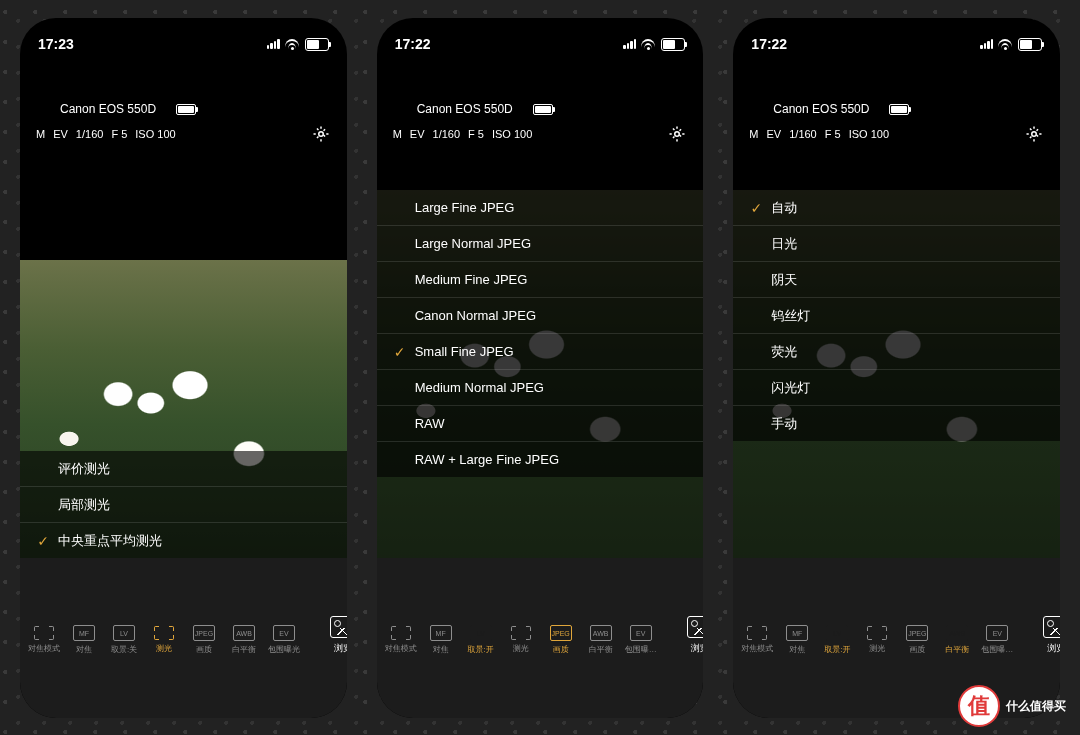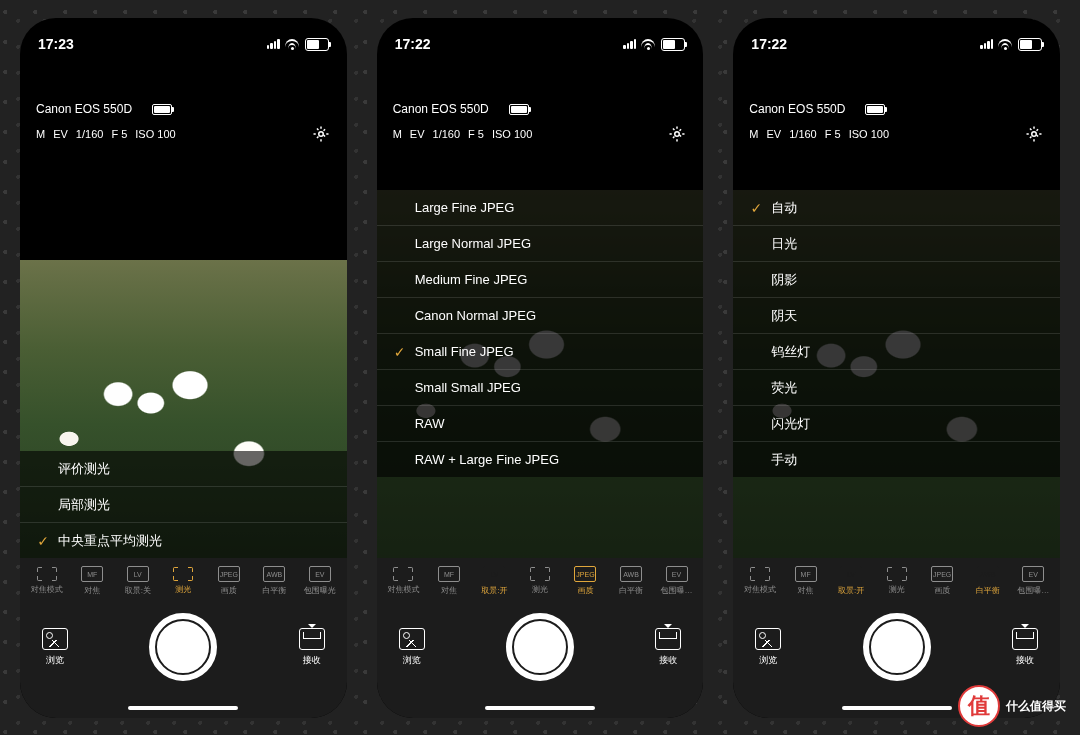--- a/index.html
+++ b/index.html
@@ -33,21 +33,21 @@
   .wifi::before,.wifi::after{content:"";position:absolute;border:2px solid #fff;border-bottom:none;border-left:none;border-right:none;border-radius:50% 50% 0 0 / 100% 100% 0 0;}
   .wifi::before{width:14px;height:6px;left:0;top:0;}
   .wifi::after{width:8px;height:4px;left:3px;top:4px;}
   .wifi .dot{width:3px;height:3px;background:#fff;border-radius:50%;position:absolute;left:6px;top:8px;}
   .batt{width:22px;height:11px;border:1px solid #fff;border-radius:3px;position:relative;}
   .batt::after{content:"";position:absolute;right:-3px;top:3px;width:2px;height:5px;background:#fff;border-radius:0 1px 1px 0;}
   .batt .fill{position:absolute;left:1px;top:1px;bottom:1px;width:55%;background:#fff;border-radius:1px;}
 
   
   .cam-info{padding:38px 16px 6px;font-size:12px;font-weight:300;}
-  .cam-row1{display:flex;align-items:center;gap:20px;}
+  .cam-row1{display:flex;align-items:center;gap:20px;margin-left:24px;}
   .cam-batt{width:18px;height:9px;border:1px solid #fff;border-radius:2px;position:relative;}
   .cam-batt::after{content:"";position:absolute;right:-3px;top:2px;width:2px;height:5px;background:#fff;border-radius:0 1px 1px 0;}
   .cam-batt .f{position:absolute;inset:1px;background:#fff;border-radius:1px;}
   .cam-row2{display:flex;justify-content:space-between;align-items:center;margin-top:8px;}
   .exp{display:flex;gap:8px;font-size:11px;}
   .gear{width:20px;height:20px;display:flex;align-items:center;justify-content:center;}
   .gear svg{width:18px;height:18px;}
 
   
   .vf{flex:1;position:relative;display:flex;flex-direction:column;}
@@ -67,21 +67,21 @@
   
   .options{position:absolute;left:0;right:0;}
   .opts-bottom{bottom:0;}
   .opts-top{top:0;border-radius:27px;}
   .opt-row{display:flex;align-items:center;padding:0 16px;height:35px;font-size:13px;border-top:0.5px solid var(--row-sep);background:var(--row-bg);gap:8px;}
   .opt-row:first-child{border-top:none;}
   .chk{color:var(--accent);font-size:14px;width:14px;display:inline-block;text-align:center;}
   .opt-row .chk.hidden{visibility:hidden;}
 
   
-  .ctrl{background:var(--panel);height:160px;display:flex;flex-direction:column;}
+  .ctrl{background:var(--panel);height:160px;display:flex;flex-direction:row;}
   .modes{display:flex;justify-content:space-around;align-items:center;padding:8px 4px 4px;}
   .mode{display:flex;flex-direction:column;align-items:center;gap:3px;color:var(--muted);font-size:8px;min-width:40px;}
   .mode.on{color:var(--accent);}
   .mode-ic{width:20px;height:14px;border:1px solid currentColor;border-radius:2px;display:flex;align-items:center;justify-content:center;font-size:7px;font-weight:400;}
   .mode-ic.plain{border:1px solid currentColor;}
   .mode-ic.brackets{border:none;background:
     linear-gradient(currentColor,currentColor) left top/5px 1px no-repeat,
     linear-gradient(currentColor,currentColor) left top/1px 5px no-repeat,
     linear-gradient(currentColor,currentColor) right top/5px 1px no-repeat,
     linear-gradient(currentColor,currentColor) right top/1px 5px no-repeat,
@@ -294,21 +294,21 @@
             <div class="opt-row">
               <span class="chk hidden">✓</span>
               <span>Canon Normal JPEG</span>
             </div>
             <div class="opt-row">
               <span class="chk">✓</span>
               <span>Small Fine JPEG</span>
             </div>
             <div class="opt-row">
               <span class="chk hidden">✓</span>
-              <span>Small Small JPEG</span>
+              <span>Medium Normal JPEG</span>
             </div>
             <div class="opt-row">
               <span class="chk hidden">✓</span>
               <span>RAW</span>
             </div>
             <div class="opt-row">
               <span class="chk hidden">✓</span>
               <span>RAW + Large Fine JPEG</span>
             </div>
           </div>
@@ -418,24 +418,20 @@
             <div class="opt-row">
               <span class="chk">✓</span>
               <span>自动</span>
             </div>
             <div class="opt-row">
               <span class="chk hidden">✓</span>
               <span>日光</span>
             </div>
             <div class="opt-row">
               <span class="chk hidden">✓</span>
-              <span>阴影</span>
-            </div>
-            <div class="opt-row">
-              <span class="chk hidden">✓</span>
               <span>阴天</span>
             </div>
             <div class="opt-row">
               <span class="chk hidden">✓</span>
               <span>钨丝灯</span>
             </div>
             <div class="opt-row">
               <span class="chk hidden">✓</span>
               <span>荧光</span>
             </div>

